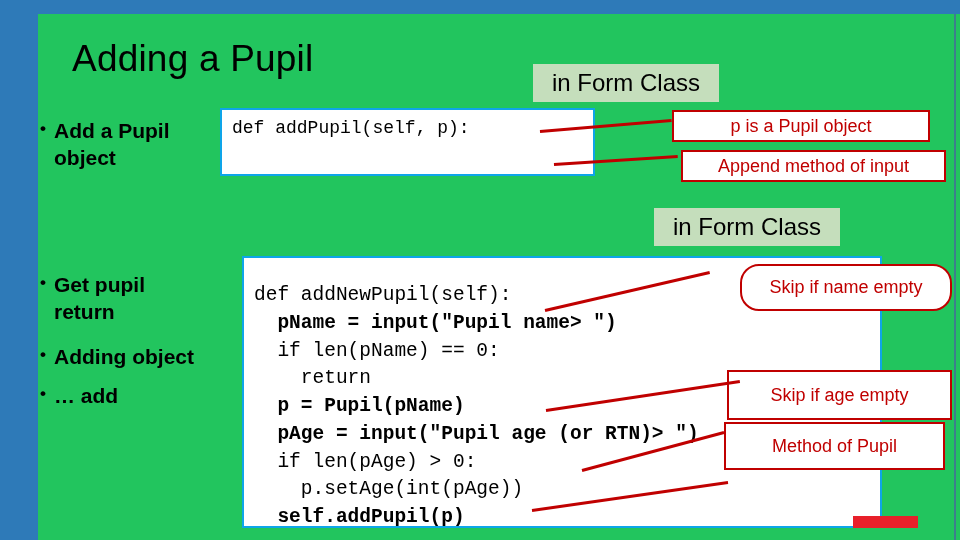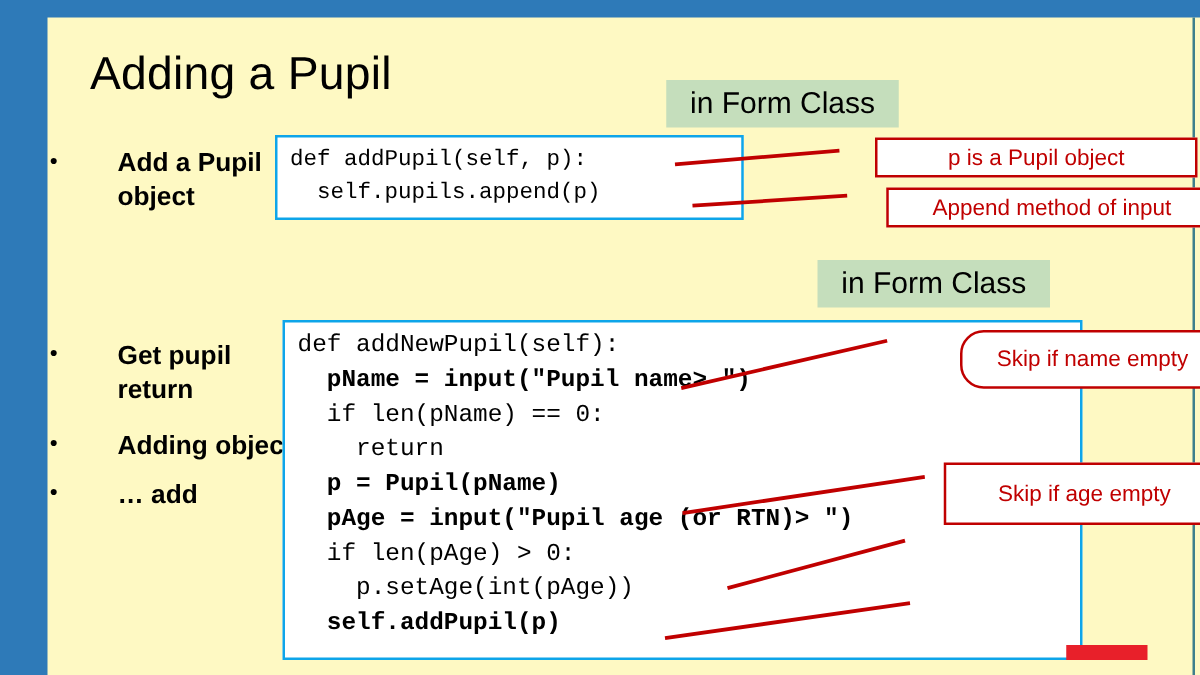--- a/index.html
+++ b/index.html
@@ -5,21 +5,21 @@
   html, body {
     margin: 0;
     padding: 0;
     background: #ffffff;
   }
   #slide {
     position: relative;
     width: 960px;
     height: 540px;
     overflow: hidden;
-    background: #fef9c3;
+    background: #22c55e;
     font-family: "Liberation Sans", sans-serif;
   }
 
   
   .frame-top {
     position: absolute;
     left: 0; top: 0;
     width: 960px; height: 14px;
     background: #2e7ab8;
   }
@@ -56,21 +56,21 @@
     line-height: 1.28;
     display: flex;
     align-items: flex-start;
   }
   .bullet .dot {
     width: 14px;
     flex: 0 0 14px;
     font-size: 17px;
     line-height: 1.35;
   }
-  .bullet .btext { display: block; margin-left: 40px; }
+  .bullet .btext { display: block; }
 
   #bullet-add      { left: 40px; top: 118px; width: 190px; }
   #bullet-get      { left: 40px; top: 272px; width: 165px; }
   #bullet-create   { left: 40px; top: 344px; width: 215px; }
   #bullet-dots     { left: 40px; top: 383px; width: 215px; }
 
   
   .code-box {
     position: absolute;
     box-sizing: border-box;
@@ -82,23 +82,23 @@
     z-index: 3;
   }
   #code-add-pupil {
     left: 220px; top: 108px;
     width: 375px; height: 68px;
     padding: 6px 8px 0 10px;
     font-size: 18px;
     line-height: 1.42;
   }
   #code-add-new-pupil {
-    left: 226px; top: 256px;
+    left: 242px; top: 256px;
     width: 640px; height: 272px;
-    padding: 5px 8px 0 10px;
+    padding: 24px 8px 0 10px;
     font-size: 19.5px;
     line-height: 1.425;
   }
   .code-line { display: block; }
   .code-line.bold { font-weight: 700; }
 
   
   .green-label {
     position: absolute;
     box-sizing: border-box;
@@ -120,21 +120,20 @@
     box-sizing: border-box;
     border: 2.5px solid #c00000;
     background: #ffffff;
     color: #c00000;
     font-size: 18px;
     text-align: center;
     display: flex;
     align-items: center;
     justify-content: center;
     z-index: 6;
-    margin-left: 28px;
   }
   #red-p-is-pupil      { left: 672px; top: 110px; width: 258px; height: 32px; }
   #red-append-method   { left: 681px; top: 150px; width: 265px; height: 32px; }
   #red-skip-name       { left: 740px; top: 264px; width: 212px; height: 47px; border-radius: 19px; }
   #red-skip-age        { left: 727px; top: 370px; width: 225px; height: 50px; }
   #red-method-pupil    { left: 724px; top: 422px; width: 221px; height: 48px; }
   #red-method-form     { left: 724px; top: 474px; width: 222px; height: 47px; }
 
   
   .leader {
@@ -172,31 +171,32 @@
   </div>
   <div class="bullet" id="bullet-create">
     <span class="dot">•</span>
     <span class="btext">Adding object</span>
   </div>
   <div class="bullet" id="bullet-dots">
     <span class="dot">•</span>
     <span class="btext">… add</span>
   </div>
 
-  <div class="code-box" id="code-add-pupil"><span class="code-line">def addPupil(self, p):</span><span class="code-line">  self.pupils.append(p)</span></div>
+  <div class="code-box" id="code-add-pupil"><span class="code-line">def addPupil(self, p):</span></div>
 
   <div class="code-box" id="code-add-new-pupil"><span class="code-line">def addNewPupil(self):</span><span class="code-line bold">  pName = input("Pupil name&gt; ")</span><span class="code-line">  if len(pName) == 0:</span><span class="code-line">    return</span><span class="code-line bold">  p = Pupil(pName)</span><span class="code-line bold">  pAge = input("Pupil age (or RTN)&gt; ")</span><span class="code-line">  if len(pAge) &gt; 0:</span><span class="code-line">    p.setAge(int(pAge))</span><span class="code-line bold">  self.addPupil(p)</span></div>
 
   <div class="green-label" id="green-form-class-1">in Form Class</div>
   <div class="green-label" id="green-form-class-2">in Form Class</div>
 
   <div class="red-label" id="red-p-is-pupil">p is a Pupil object</div>
   <div class="red-label" id="red-append-method">Append method of input</div>
   <div class="red-label" id="red-skip-name">Skip if name empty</div>
   <div class="red-label" id="red-skip-age">Skip if age empty</div>
+  <div class="red-label" id="red-method-pupil">Method of Pupil</div>
 
   <div id="leader-host">
       <div class="leader" style="left: 540px; top: 129.5px; width: 132.458px; height: 3px; transform: rotate(-4.76364deg);"></div>
       <div class="leader" style="left: 554px; top: 162.5px; width: 124.258px; height: 3px; transform: rotate(-3.69139deg);"></div>
       <div class="leader" style="left: 545px; top: 308.5px; width: 169.319px; height: 3px; transform: rotate(-12.9693deg);"></div>
       <div class="leader" style="left: 546px; top: 408.5px; width: 196.156px; height: 3px; transform: rotate(-8.50188deg);"></div>
       <div class="leader" style="left: 582px; top: 468.5px; width: 146.997px; height: 3px; transform: rotate(-14.9816deg);"></div>
       <div class="leader" style="left: 532px; top: 508.5px; width: 197.99px; height: 3px; transform: rotate(-8.1301deg);"></div>
     </div>
 

